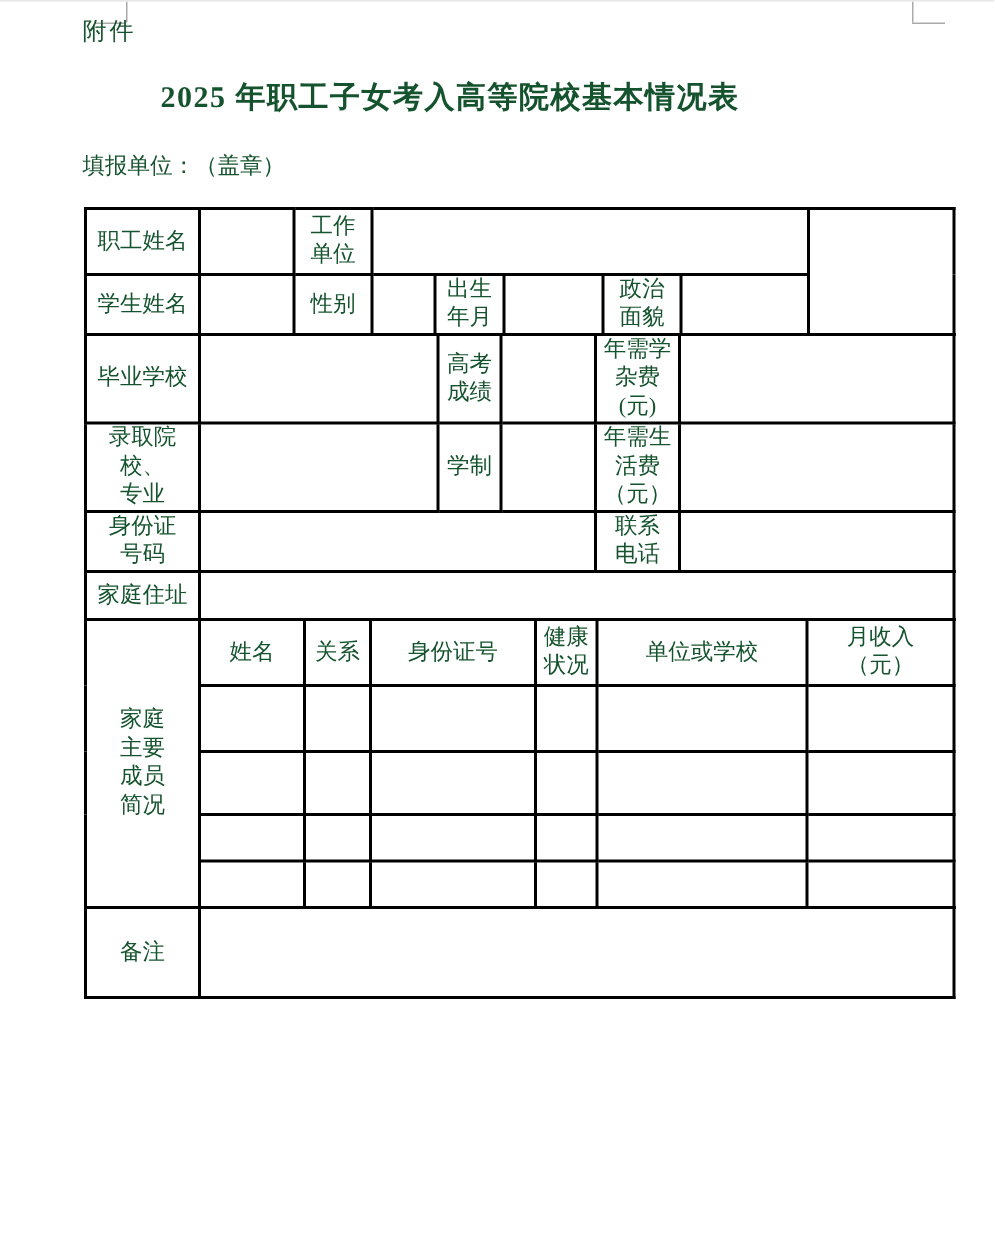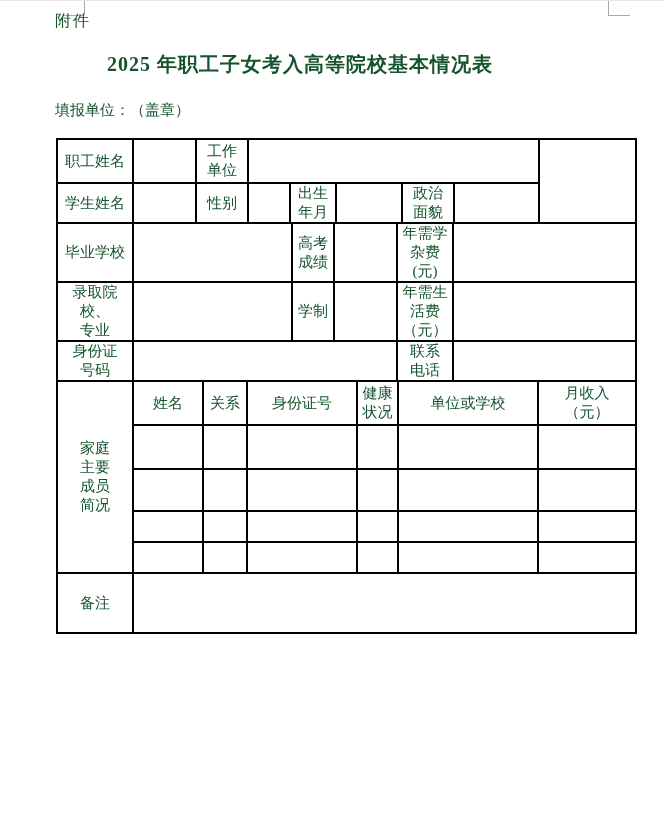--- a/index.html
+++ b/index.html
@@ -117,20 +117,32 @@
         <td>身份证
 号码</td>
         <td colspan="3"></td>
         <td>联系
 电话</td>
         <td></td>
       </tr>
     </tbody>
       </table>
 
+    <table>
+      <colgroup>
+          <col style="width:76px">
+          <col style="width:503px">
+        </colgroup>
+      <tbody>
+          <tr class="r46">
+        <td>家庭住址</td>
+        <td></td>
+      </tr>
+    </tbody>
+      </table>
 
     <table>
       <colgroup>
         <col style="width:76px">
           <col style="width:70px">
           <col style="width:44px">
         <col style="width:110px">
           <col style="width:41px">
           <col style="width:140px">
         <col style="width:98px">

